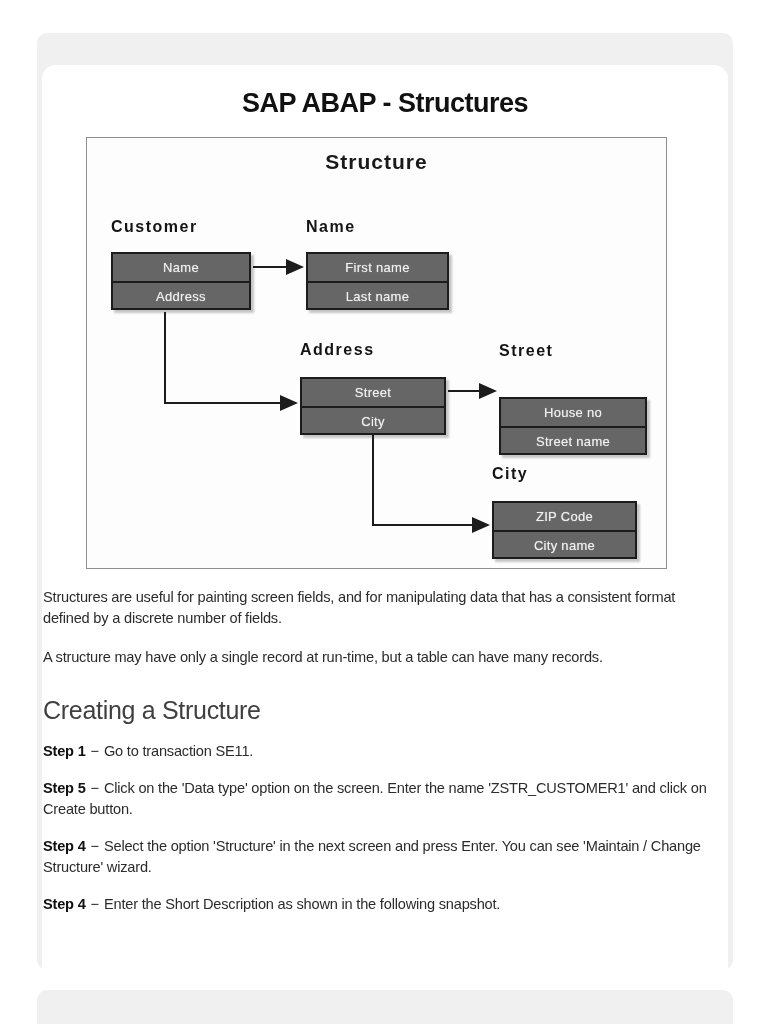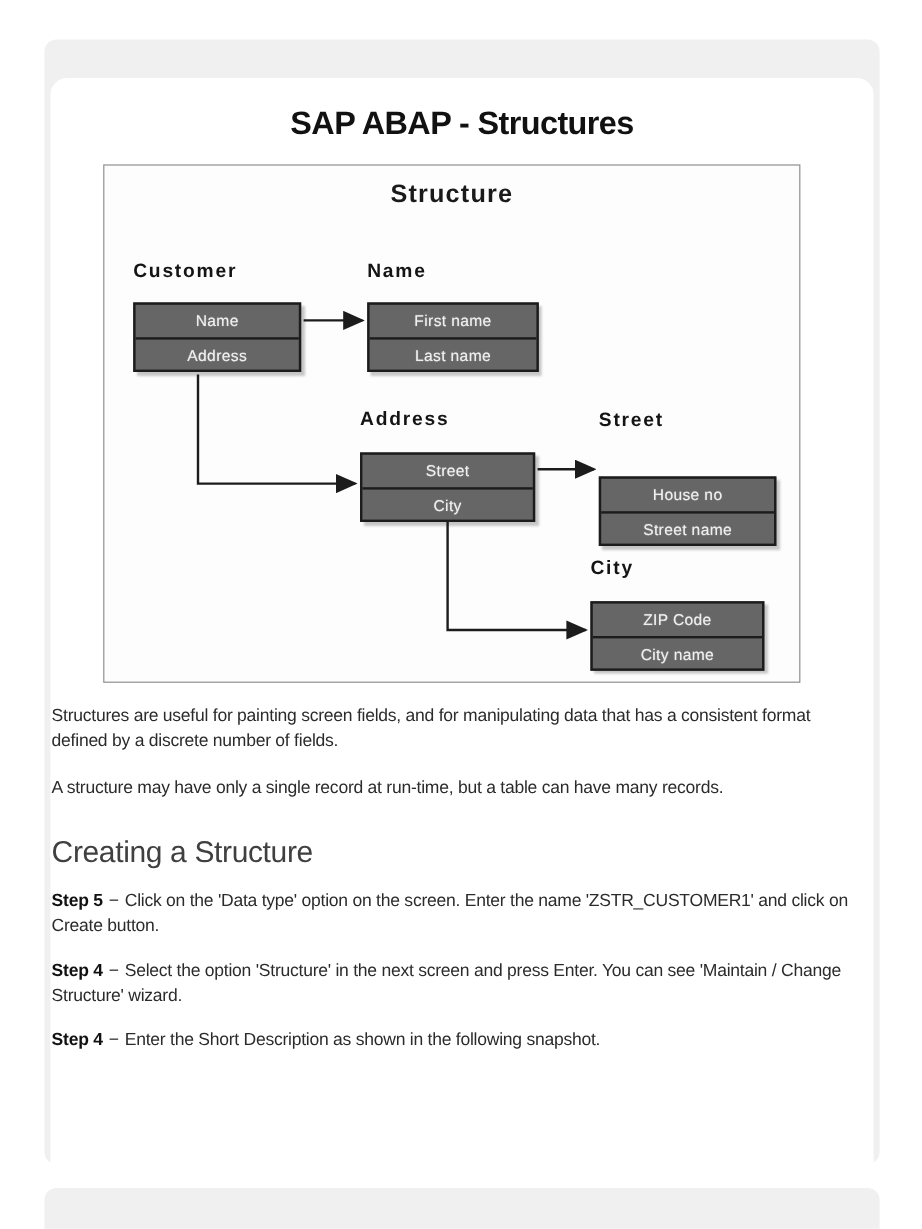--- a/index.html
+++ b/index.html
@@ -93,20 +93,21 @@
       <polyline points="78,174 78,265 209,265" fill="none" stroke="#1c1c1c" stroke-width="2" marker-end="url(#arr)"></polyline>
       <polyline points="286,297 286,387 401,387" fill="none" stroke="#1c1c1c" stroke-width="2" marker-end="url(#arr)"></polyline>
     </svg>
   </div>
 
   <p class="para">Structures are useful for painting screen fields, and for manipulating data that has a consistent format defined by a discrete number of fields.</p>
   <p class="para">A structure may have only a single record at run-time, but a table can have many records.</p>
 
   <h2 class="section-heading">Creating a Structure</h2>
 
+  <p class="step"><b>Step 1</b><span class="dash">−</span><span>Go to transaction SE11.</span></p>
 
   <p class="step"><b>Step 5</b><span class="dash">−</span><span>Click on the 'Data type' option on the screen. Enter the name 'ZSTR_CUSTOMER1' and click on Create button.</span></p>
 
   <p class="step"><b>Step 4</b><span class="dash">−</span><span>Select the option 'Structure' in the next screen and press Enter. You can see 'Maintain / Change Structure' wizard.</span></p>
 
   <p class="step"><b>Step 4</b><span class="dash">−</span><span>Enter the Short Description as shown in the following snapshot.</span></p>
 
 </div>
 
 </body></html>

